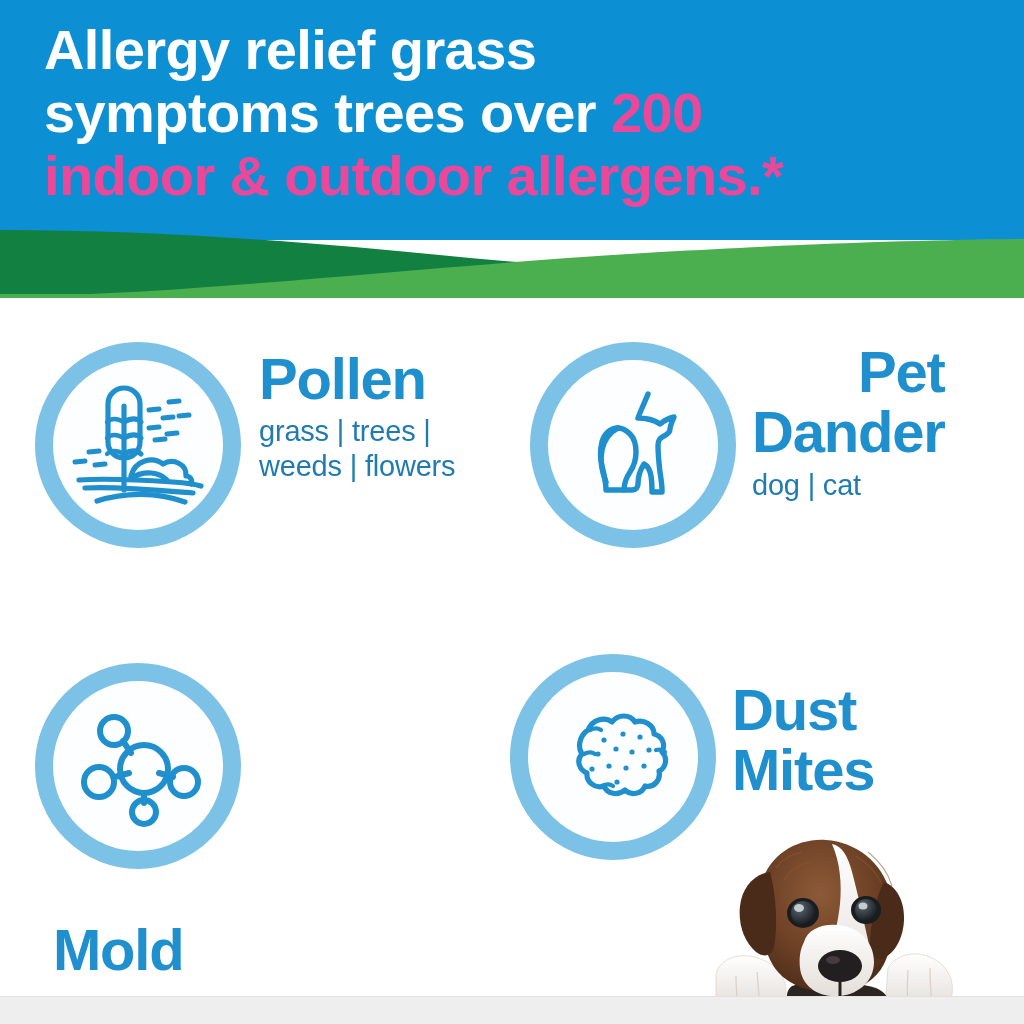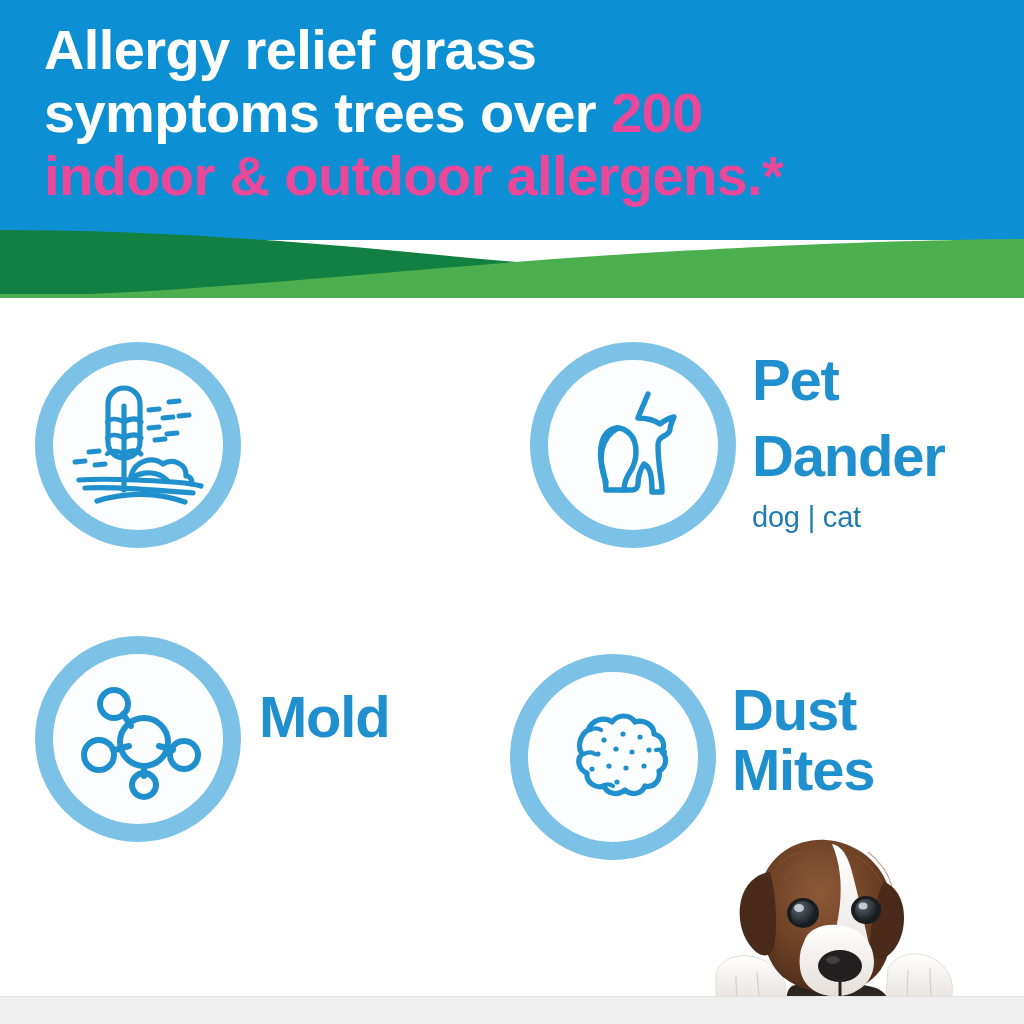--- a/index.html
+++ b/index.html
@@ -58,21 +58,21 @@
     width: 1024px;
     height: 600px;
   }
   .card {
     position: absolute;
     display: flex;
     align-items: flex-start;
   }
   .card-1 { left: 35px;  top: 46px; }
   .card-2 { left: 530px; top: 46px; }
-  .card-3 { left: 35px;  top: 340px; }
+  .card-3 { left: 35px;  top: 367px; flex-direction: column; }
   .card-4 { left: 510px; top: 358px; }
 
   .ring {
     position: relative;
     width: 206px;
     height: 206px;
     flex: 0 0 206px;
     border-radius: 50%;
     border: 18px solid #7cc1e6;
     box-sizing: border-box;
@@ -100,21 +100,21 @@
   .card-sub {
     margin-top: 6px;
     font-size: 29px;
     line-height: 35px;
     font-weight: normal;
     color: #1f7bb0;
     letter-spacing: -0.2px;
     white-space: pre-line;
   }
   .card-2 .card-text { padding-top: 0px; padding-left: 16px; }
-  .card-2 .card-title { line-height: 76px; }
+  .card-2 .card-title { line-height: 60px; text-align: right; }
   .card-3 .card-text { padding-top: 52px; }
   .card-4 .card-text { padding-top: 26px; padding-left: 16px; }
   .card-4 .card-title { line-height: 60px; }
 
   
   .footnote {
     position: absolute;
     left: 33px;
     top: 926px;
     width: 610px;
@@ -211,20 +211,25 @@
             <path d="M110,58 L120,57" stroke-width="5"></path>
             <path d="M126,56 L136,55" stroke-width="5"></path>
             <path d="M96,68 L106,67" stroke-width="5"></path>
             <path d="M114,74 L124,73" stroke-width="5"></path>
             <path d="M102,80 L112,79" stroke-width="5"></path>
             <path d="M36,92 L46,91" stroke-width="5"></path>
             <path d="M22,102 L32,101" stroke-width="5"></path>
             <path d="M42,105 L52,104" stroke-width="5"></path>
           </g>
         </svg>
+      </div>
+      <div class="card-text">
+        <div class="card-title">Pollen</div>
+        <div class="card-sub">grass | trees |
+weeds | flowers</div>
       </div>
     </div>
 
     <div class="card card-2">
       <div class="ring">
         <svg viewBox="0 0 170 170">
           <g fill="none" stroke="#1f8fcd" stroke-width="5.4" stroke-linecap="round" stroke-linejoin="round">
 
             <path d="M100,34
                      C96,44 92,52 90,58

